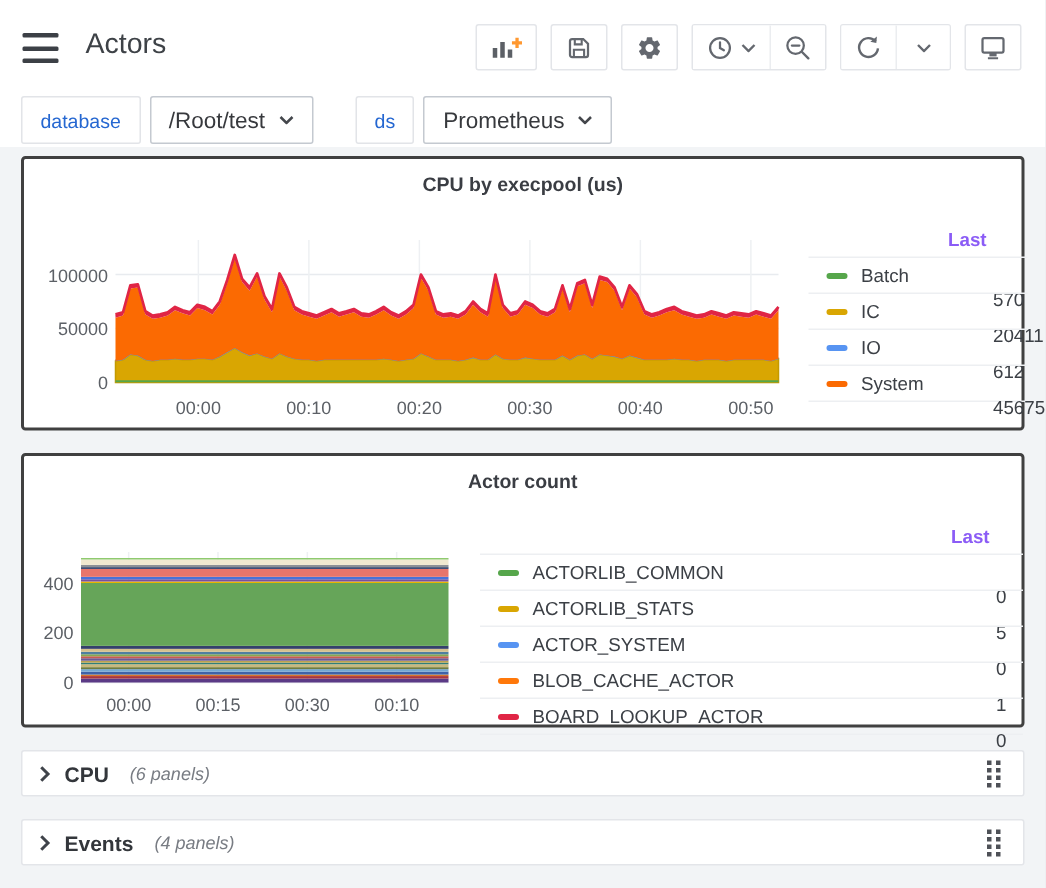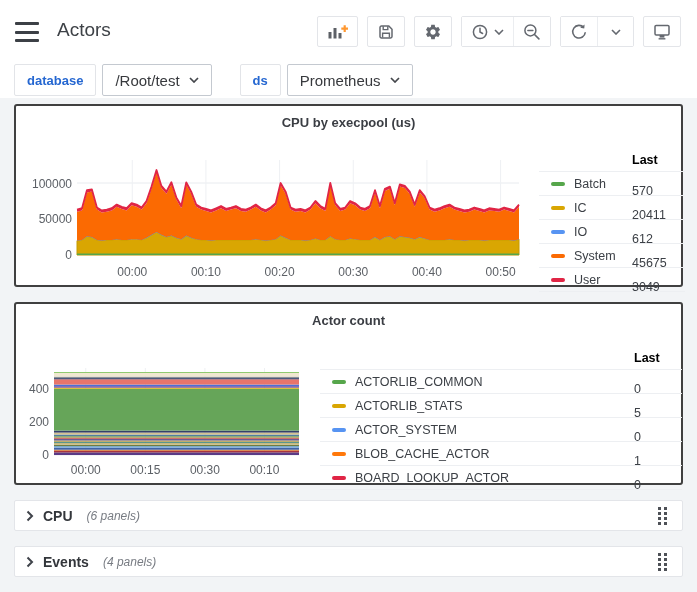--- a/index.html
+++ b/index.html
@@ -16,43 +16,43 @@
           align-items:center;justify-content:center;min-width:36px;padding:0 9px;
           box-sizing:border-box;cursor:pointer;gap:5px;}
   .tb-group{display:flex;border:1px solid #e3e5e9;border-radius:2px;}
   .tb-group .tb-btn{border:none;border-left:1px solid #ebedf0;border-radius:0;}
   .tb-group .tb-btn:first-child{border-left:none;}
   .tb-ico{display:block;}
   
   .filters{position:absolute;top:64px;left:14px;display:flex;align-items:center;}
   .chip{height:32px;box-sizing:border-box;background:#fff;border-radius:2px;display:flex;
         align-items:center;padding:0 12px;cursor:pointer;}
-  .chip-label{border:1px solid #e2e4e8;color:#2567d1;font-weight:700;font-size:13px;}
+  .chip-label{border:1px solid #e2e4e8;color:#2567d1;font-weight:400;font-size:13px;}
   .chip-value{border:1px solid #c4c9d0;color:#37393d;font-size:15px;gap:9px;margin-left:6px;}
   .pair-gap{width:28px;}
   
   .panel{position:absolute;left:14px;width:669px;height:183px;background:#fff;
          border:2px solid #404040;border-radius:3px;box-sizing:border-box;}
   #panel-cpu{top:104px;}
   #panel-actor{top:302px;}
   .panel-title{text-align:center;font-size:13px;font-weight:700;color:#3a3d43;
                padding-top:9px;cursor:pointer;}
   .chart-svg{position:absolute;left:0;}
   .axis-label{position:absolute;font-size:12px;color:#5c6066;line-height:14px;height:14px;}
   .ylab{text-align:right;}
   .xlab{text-align:center;width:48px;}
   
   .legend{position:absolute;top:44px;font-size:12.5px;color:#3c4046;}
   .legend-head{height:21px;position:relative;}
-  .legend-head span{position:absolute;top:3px;font-weight:700;color:#000000;cursor:pointer;}
+  .legend-head span{position:absolute;top:3px;font-weight:700;color:#8b5cf6;cursor:pointer;}
   .legend-row{height:23px;border-top:1px solid #edeff2;display:flex;align-items:center;
               position:relative;cursor:pointer;}
   .legend-row:last-child{border-bottom:1px solid #edeff2;}
   .swatch{width:14px;height:4px;border-radius:2px;margin:0 9px 0 12px;flex:none;}
-  .legend-val{position:absolute;top:12px;}
+  .legend-val{position:absolute;top:21px;margin-left:30px;}
   
   .collapse-row{position:absolute;left:14px;width:669px;height:31px;background:#fff;
                 border:1px solid #e3e5e9;border-radius:2px;box-sizing:border-box;
                 display:flex;align-items:center;padding:8px 11px;cursor:pointer;}
   #row-cpu{top:500px;}
   #row-events{top:546px;}
   .row-title{font-weight:700;font-size:14px;color:#33363b;margin-left:9px;}
   .row-count{font-style:italic;font-size:12px;color:#787c83;margin-left:14px;}
   .drag-handle{margin-left:auto;display:grid;grid-template-columns:repeat(2,3px);
                grid-gap:2px 3px;cursor:grab;padding:4px;}
@@ -186,25 +186,20 @@
         </div>
         <div class="legend-row">
           <span class="swatch" style="background: rgb(87, 148, 242);"></span>
           <span>IO</span>
           <span class="legend-val" style="left: 93px;">612</span>
         </div>
         <div class="legend-row">
           <span class="swatch" style="background: rgb(251, 106, 2);"></span>
           <span>System</span>
           <span class="legend-val" style="left: 93px;">45675</span>
-        </div>
-        <div class="legend-row">
-          <span class="swatch" style="background: rgb(224, 37, 69);"></span>
-          <span>User</span>
-          <span class="legend-val" style="left: 93px;">3049</span>
         </div>
       </div>
   <div class="axis-label ylab" style="left: 0px; top: 142px; width: 56px;">0</div>
       <div class="axis-label ylab" style="left: 0px; top: 106px; width: 56px;">50000</div>
       <div class="axis-label ylab" style="left: 0px; top: 71px; width: 56px;">100000</div>
       <div class="axis-label xlab" style="left: 92.25px; top: 159px; width: 48px;">00:00</div>
       <div class="axis-label xlab" style="left: 165.917px; top: 159px; width: 48px;">00:10</div>
       <div class="axis-label xlab" style="left: 239.583px; top: 159px; width: 48px;">00:20</div>
       <div class="axis-label xlab" style="left: 313.25px; top: 159px; width: 48px;">00:30</div>
       <div class="axis-label xlab" style="left: 386.917px; top: 159px; width: 48px;">00:40</div>

